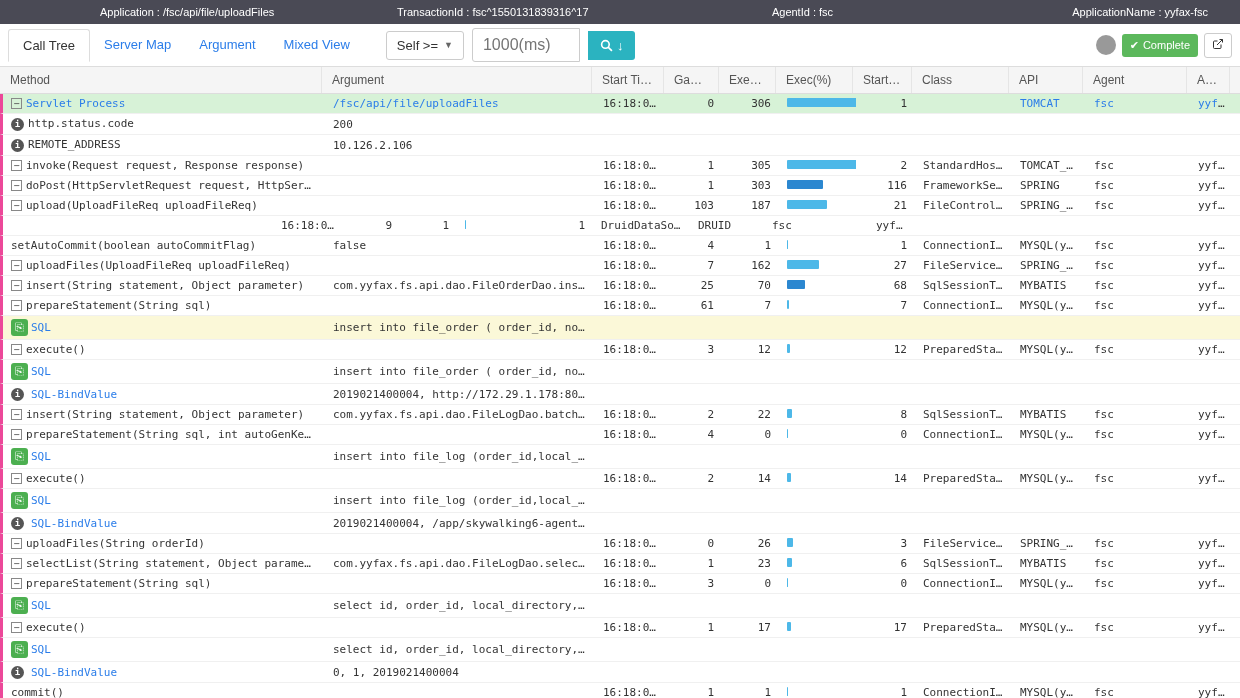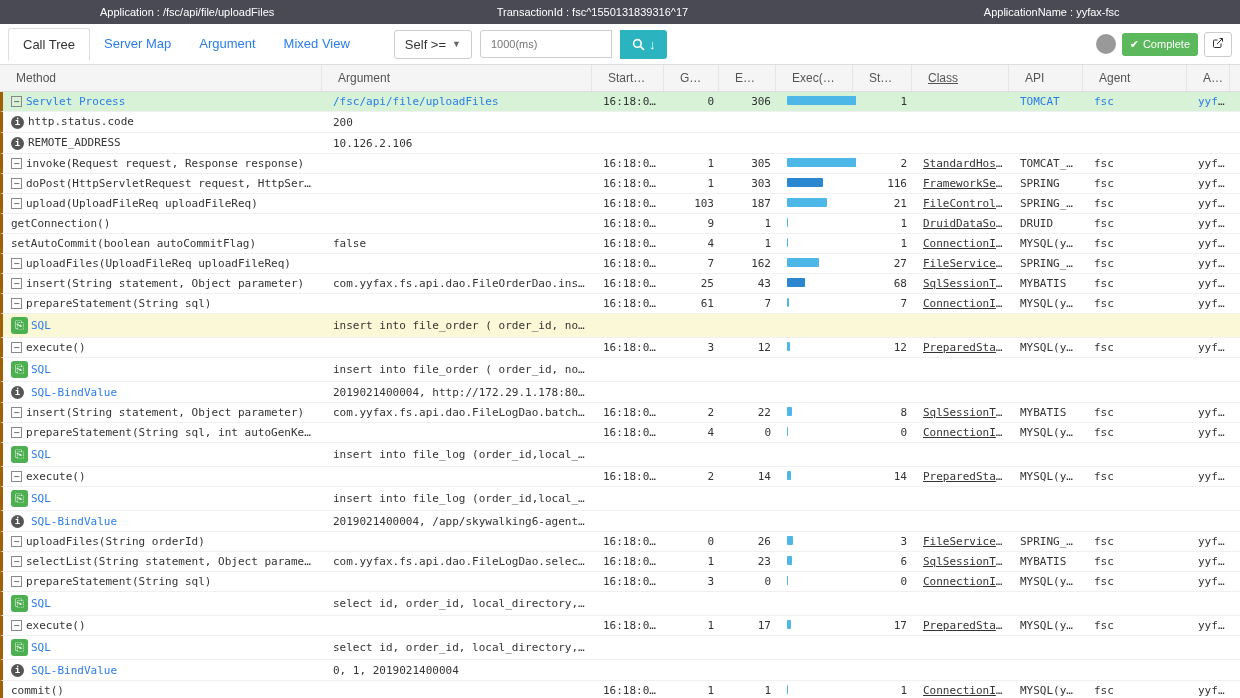--- a/index.html
+++ b/index.html
@@ -7,48 +7,48 @@
 .top-bar { background: #4a4a55; color: #fff; display: flex; padding: 4px 0; font-size: 11px; }
 .top-bar-item { flex: 1; text-align: left; padding: 2px 10px; }
 .top-bar-item:nth-child(1){ padding-left: 100px;}
 .top-bar-item:nth-child(2){ padding-left: 30px;}
 .top-bar-item:nth-child(3){ text-align: center;}
 .top-bar-item:nth-child(4){ text-align: right; padding-right: 32px;}
 .tab-bar { display: flex; align-items: center; background: #fff; border-bottom: 1px solid #ddd; padding: 4px 8px; gap: 8px; }
 .tabs { display: flex; gap: 0; justify-content: flex-end; }
 .tab { padding: 8px 14px; color: #2b7de9; cursor: pointer; font-size: 13px; }
 .tab.active { color: #333; border: 1px solid #ddd; border-bottom: 1px solid #fff; border-radius: 3px 3px 0 0; margin-bottom: -1px; }
-.filter-dropdown { margin-left: 22px; border: 1px solid #ccc; border-radius: 3px; padding: 6px 10px; font-size: 13px; display:flex; align-items:center; gap:6px; }
+.filter-dropdown { margin-left: 14px; border: 1px solid #ccc; border-radius: 3px; padding: 6px 10px; font-size: 13px; display:flex; align-items:center; gap:6px; }
 .filter-dropdown .caret { font-size: 9px; color:#666; }
-.filter-input { border: 1px solid #ccc; border-radius: 3px 0 0 3px; padding: 7px 10px; font-size: 11px; color: #be185d; width: 132px; }
+.filter-input { border: 1px solid #ccc; border-radius: 3px 0 0 3px; padding: 7px 10px; font-size: 16px; color: #be185d; width: 108px; }
 .search-btn { background: #2bb3c0; color: #fff; border: none; padding: 7px 12px; border-radius: 0 3px 3px 0; cursor: pointer; display:flex; align-items:center; gap:4px; font-size:13px;}
 .right-controls { margin-left: auto; display: flex; gap: 6px; align-items: center; }
 .export-btn { width: 20px; height: 20px; border-radius: 50%; background: #999; display:inline-block; }
 .complete-btn { background: #5cb85c; color: #fff; padding: 5px 8px; border-radius: 3px; font-size: 11px; display:flex; align-items:center; gap:4px; }
 .reload-btn { border: 1px solid #ccc; background: #fff; padding: 4px 7px; border-radius: 3px; cursor: pointer; }
 .grid-header { display: flex; background: #f5f5f5; border-bottom: 1px solid #ddd; font-size: 12px; color: #555; }
-.grid-header > div { padding: 6px 16px; border-right: 1px solid #e5e5e5; overflow: hidden; white-space: nowrap; text-overflow: ellipsis;}
+.grid-header > div { padding: 6px 10px; border-right: 1px solid #e5e5e5; overflow: hidden; white-space: nowrap; text-overflow: ellipsis;}
 .col-method { width: 322px; }
 .col-argument { width: 270px; }
 .col-start { width: 72px; text-align: left;}
 .col-gap { width: 55px; text-align: left;}
 .col-exec { width: 57px; text-align: right;}
 .col-execpct { width: 77px; }
 .col-self { width: 59px; text-align: right;}
-.col-class { width: 97px; text-decoration: underline; }
+.col-class { width: 97px; }
 .col-api { width: 74px; }
 .col-agent { width: 104px; }
 .col-app { width: 43px; }
 .rows { height: 610px; overflow-y: auto; }
 .row { display: flex; border-bottom: 1px solid #f0f0f0; font-size: 11px; min-height: 20px; align-items: center; font-family: 'Lucida Console', Monaco, monospace; }
 .row > div { padding: 3px 8px; overflow: hidden; white-space: nowrap; text-overflow: ellipsis; }
 .row.highlight-green { background: #d7f2d7; border-left: 3px solid #2e9c2e; }
 .row.highlight-green .link { color: #2b7de9; }
 .row.highlight-yellow { background: #fbf8d8; }
-.row.border-green { border-left: 3px solid #a16207; }
+.row.border-green { border-left: 3px solid #ec4899; }
 .indent-0{padding-left:4px;} .indent-1{padding-left:16px;} .indent-2{padding-left:28px;} .indent-3{padding-left:40px;}
 .indent-4{padding-left:52px;} .indent-5{padding-left:64px;} .indent-6{padding-left:76px;} .indent-7{padding-left:88px;} .indent-8{padding-left:100px;}
 .tree-icon { display:inline-block; width:11px; height:11px; line-height:10px; font-size:10px; text-align:center; margin-right:4px; cursor:pointer; }
 .tree-icon.box { border: 1px solid #888; color:#555; }
 .info-icon { display:inline-block; width:13px; height:13px; border-radius:50%; background:#555; color:#fff; font-size:9px; line-height:13px; text-align:center; font-weight:bold; margin-right:4px;}
 .sql-badge { display:inline-flex; align-items:center; gap:3px;}
 .sql-badge-icon { display:inline-block; width:17px; height:17px; border-radius:3px; background:#4caf50; color:#fff; font-size:11px; line-height:17px; text-align:center;}
 .sql-badge-text { color: #2b7de9; }
 .bindval-text { color: #2b7de9; }
 .bar-track { width: 72px; height: 12px; position: relative; }
@@ -58,20 +58,21 @@
 .mono { font-family: 'Lucida Console', Monaco, monospace; font-size: 11px; }
 .start-time-val { font-family: 'Lucida Console', Monaco, monospace; font-size:11px; }
 .start-time-val .ms { color: #999; }
 </style>
 </head>
 <body>
 
 <div class="top-bar">
   <div class="top-bar-item">Application : /fsc/api/file/uploadFiles</div>
   <div class="top-bar-item">TransactionId : fsc^1550131839316^17</div>
+  <div class="top-bar-item">AgentId : fsc</div>
   <div class="top-bar-item">ApplicationName : yyfax-fsc</div>
 </div>
 
 <div class="tab-bar">
   <div class="tabs">
     <div class="tab active">Call Tree</div>
     <div class="tab">Server Map</div>
     <div class="tab">Argument</div>
     <div class="tab">Mixed View</div>
   </div>
@@ -206,21 +207,20 @@
           <div class="bar-fill" style="width: 39.6px;"></div>
         </div>
       </div>
       <div class="col-self num mono">21</div>
       <div class="col-class mono">FileController</div>
       <div class="col-api mono">SPRING_BEAN</div>
       <div class="col-agent mono">fsc</div>
       <div class="col-app mono">yyfax-</div>
     </div>
     <div class="row border-green">
-      <div class="col-method indent-4"><span>getConnection()</span></div>
       <div class="col-argument mono"></div>
       <div class="col-start"><span class="start-time-val">16:18:05 <span class="ms">175</span></span></div>
       <div class="col-gap num mono">9</div>
       <div class="col-exec num mono">1</div>
       <div class="col-execpct">
         <div class="bar-track">
           <div class="bar-fill" style="width: 1.44px;"></div>
         </div>
       </div>
       <div class="col-self num mono">1</div>
@@ -261,21 +261,21 @@
       <div class="col-class mono">FileServiceImpl</div>
       <div class="col-api mono">SPRING_BEAN</div>
       <div class="col-agent mono">fsc</div>
       <div class="col-app mono">yyfax-</div>
     </div>
     <div class="row border-green">
       <div class="col-method indent-5"><span class="tree-icon box">−</span><span>insert(String statement, Object parameter)</span></div>
       <div class="col-argument mono">com.yyfax.fs.api.dao.FileOrderDao.insertSelective</div>
       <div class="col-start"><span class="start-time-val">16:18:05 <span class="ms">213</span></span></div>
       <div class="col-gap num mono">25</div>
-      <div class="col-exec num mono">43</div>
+      <div class="col-exec num mono">70</div>
       <div class="col-execpct">
         <div class="bar-track">
           <div class="bar-fill dark" style="width: 18px;"></div>
         </div>
       </div>
       <div class="col-self num mono">68</div>
       <div class="col-class mono">SqlSessionTemplate</div>
       <div class="col-api mono">MYBATIS</div>
       <div class="col-agent mono">fsc</div>
       <div class="col-app mono">yyfax-</div>

